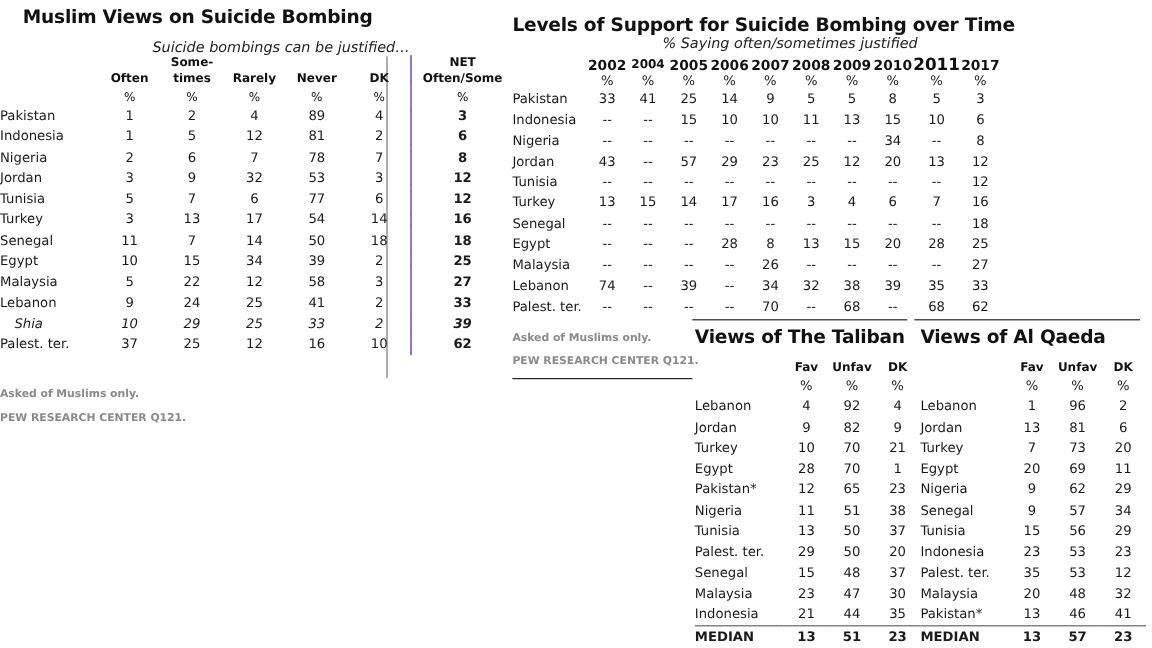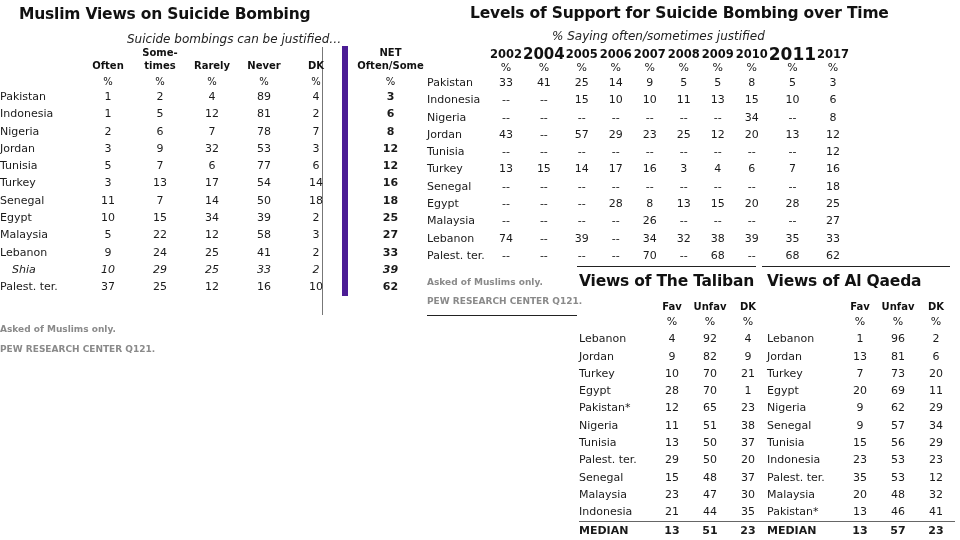--- a/index.html
+++ b/index.html
@@ -13,21 +13,21 @@
   .lbl { font-size:11px; text-align:left; height:17.3px; line-height:17.3px; white-space:nowrap; }
   .bold { font-weight:bold; }
   .ital { font-style:italic; }
   .note { font-size:9px; color:#8a8a8a; white-space:nowrap;font-weight:bold; }
   table { border-collapse:collapse; }
   td { padding:0; }
   
   #t1 { left:0; top:46px; }
   #t1 .c-label { width:70px; }
   #t1 .c { width:52px; }
-  #t1 .c-net { width:85px; border-left:6px solid #4c1d95; }
+  #t1 .c-net { width:85px; border-left:1px solid #4c1d95; }
   
   #t2 { left:427px; top:48px; }
   #t2 .c-label { width:62px; }
   #t2 .c { width:34px; }
   
   .fav-table .c-label { width:74px; }
   .fav-table .c { width:38px; }
   .fav-table tr.median td { border-top:1px solid #666; font-weight:bold; }
   .hline { position:absolute; height:1px; background:#222; }
 </style>
@@ -174,35 +174,35 @@
         <td class="c cell">12</td>
         <td class="c cell">16</td>
         <td class="c cell">10</td>
         <td class="c-net cell bold">62</td>
       </tr>
     </tbody>
 </table>
 <div class="abs note" style="left:0;top:324px;">Asked of Muslims only.</div>
 <div class="abs note" style="left:0;top:344px;">PEW RESEARCH  CENTER Q121.</div>
 
-<div class="abs title" style="left:427px;top:4px;margin-left:43px;">Levels of Support for Suicide Bombing over Time</div>
+<div class="abs title" style="left:427px;top:12px;">Levels of Support for Suicide Bombing over Time</div>
 <div class="abs subtitle" style="left:552px;top:29px;">% Saying often/sometimes justified</div>
 <table class="abs" id="t2">
   <thead id="t2-head">
       <tr>
         <td class="c-label"></td>
         <td class="c hdr" style="font-size: 11.5px;">2002</td>
-        <td class="c hdr" style="font-size: 15px;">2004</td>
+        <td class="c hdr" style="font-size: 10px;">2004</td>
         <td class="c hdr" style="font-size: 11.5px;">2005</td>
         <td class="c hdr" style="font-size: 11.5px;">2006</td>
         <td class="c hdr" style="font-size: 11.5px;">2007</td>
         <td class="c hdr" style="font-size: 11.5px;">2008</td>
         <td class="c hdr" style="font-size: 11.5px;">2009</td>
         <td class="c hdr" style="font-size: 11.5px;">2010</td>
-        <td class="c hdr" style="font-size: 17px;">2011</td>
+        <td class="c hdr" style="font-size: 14px;">2011</td>
         <td class="c hdr" style="font-size: 11.5px;">2017</td>
       </tr>
       <tr>
         <td class="c-label"></td>
         <td class="c cell" style="height: 13px; line-height: 13px;">%</td>
         <td class="c cell" style="height: 13px; line-height: 13px;">%</td>
         <td class="c cell" style="height: 13px; line-height: 13px;">%</td>
         <td class="c cell" style="height: 13px; line-height: 13px;">%</td>
         <td class="c cell" style="height: 13px; line-height: 13px;">%</td>
         <td class="c cell" style="height: 13px; line-height: 13px;">%</td>

